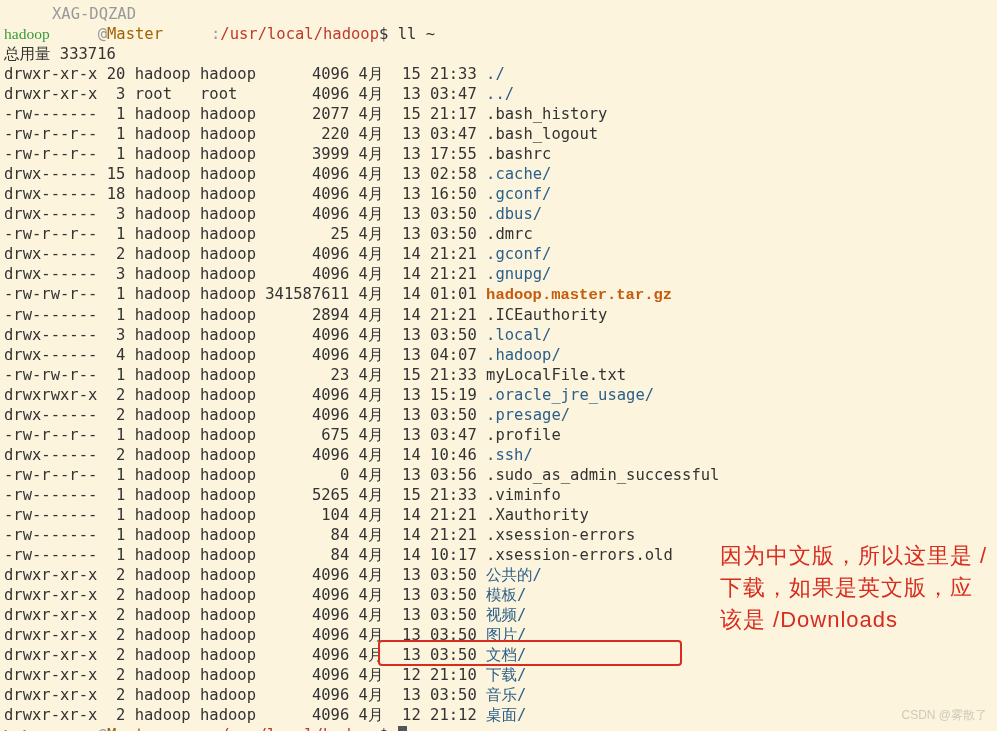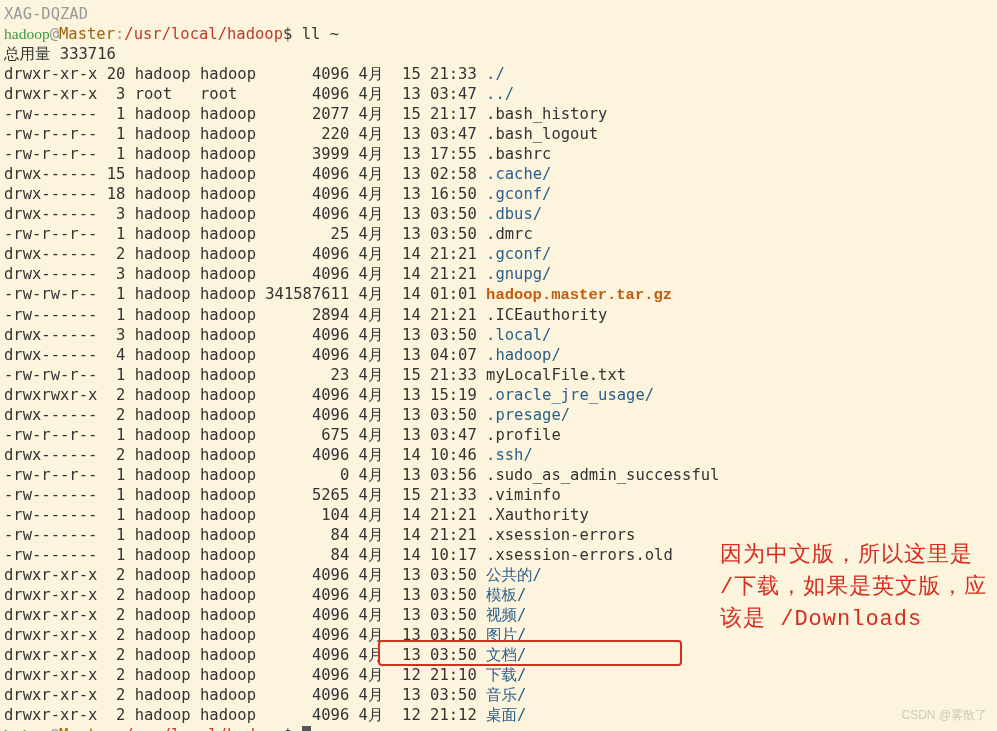--- a/index.html
+++ b/index.html
@@ -14,34 +14,34 @@
     height: 731px;
     box-sizing: border-box;
     overflow: hidden;
     position: relative;
   }
   pre {
     margin: 0;
     font-family: inherit;
     white-space: pre;
   }
-  .gray   { color: #999999; }
+  .gray   { color: #999999; margin-left: 48px; }
   .teal   { color: #a16207; }
   .green  { color: #3a9a3a; font-family: Liberation Serif, serif; }
   .red    { color: #c0392b; font-weight: normal; }
   .dir    { color: #2b5f8a; }
   .orange { color: #c45b0d; font-weight: bold; font-family: Liberation Mono, monospace; }
   .cursor { background: #555; color: #555; }
   .annotation {
     position: absolute;
     left: 720px;
     top: 540px;
     width: 270px;
     color: #d72c1f;
-    font-family: Liberation Mono, monospace;
+    font-family: Liberation Sans, sans-serif;
     font-size: 22px;
     line-height: 32px;
     letter-spacing: 1px;
   }
   .box {
     position: absolute;
     border: 2px solid #d72c1f;
     border-radius: 4px;
     pointer-events: none;
   }

